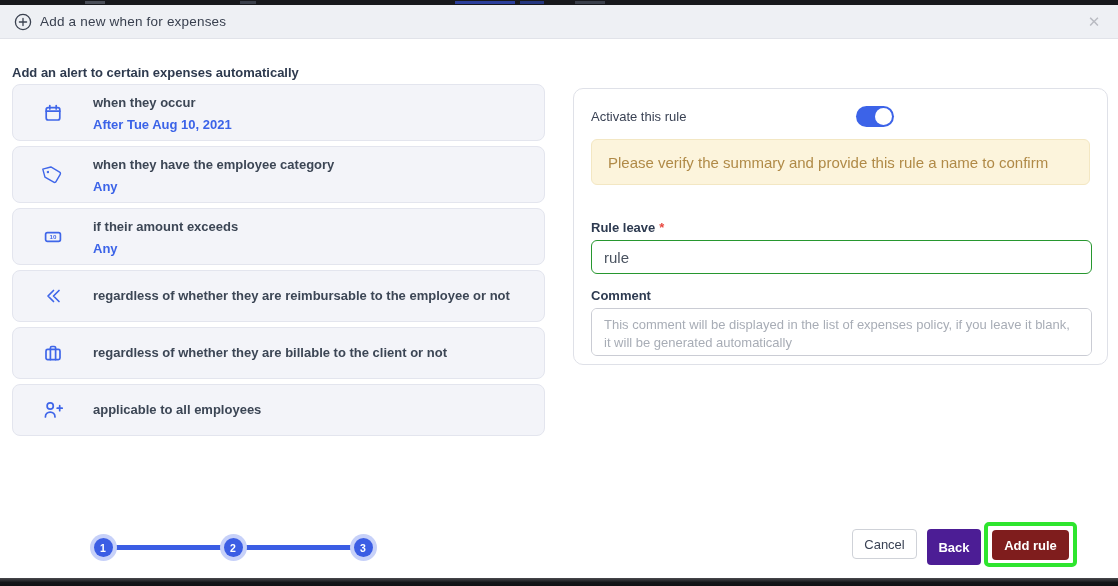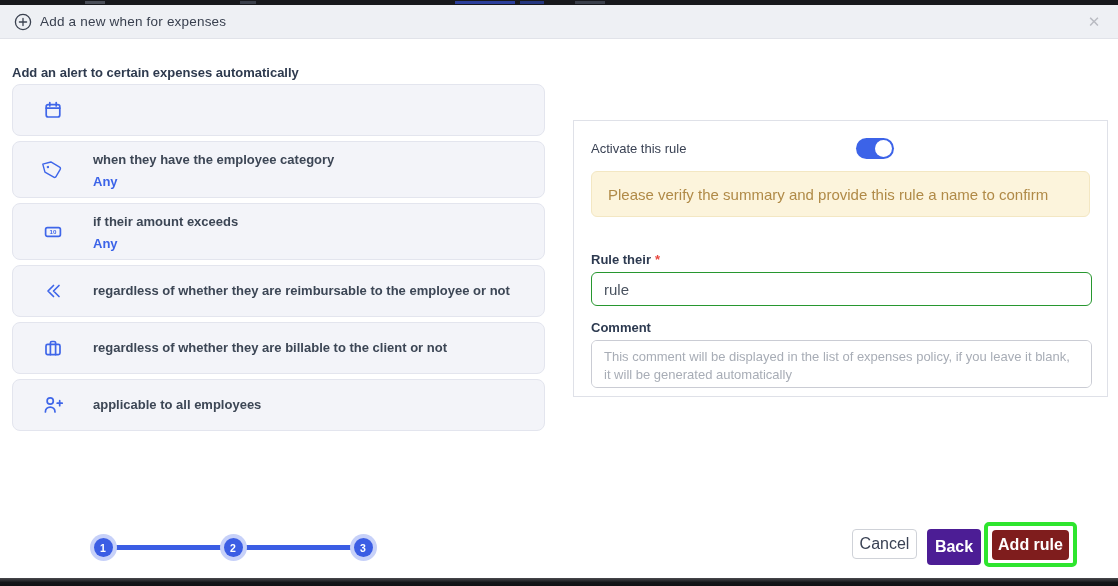--- a/index.html
+++ b/index.html
@@ -34,21 +34,21 @@
   }
   .card-icon { width:80px; display:flex; justify-content:center; flex:none; }
   .card-icon svg { display:block; }
   .card-text { width:446px; }
   .card-title { font-size:13px; font-weight:bold; color:#3c4655; line-height:1.55; }
   .card-value { font-size:13px; font-weight:bold; color:#3b63e8; margin-top:4px; }
 
   
   .panel {
     position:absolute; left:573px; top:88px; width:535px; height:277px;
-    border:1px solid #dfe1e8; border-radius:0; background:#fff; padding:17px;margin-top:32px;
+    border:1px solid #dfe1e8; border-radius:10px; background:#fff; padding:17px;
   }
   .activate-row { position:relative; height:21px; }
   .activate-label { font-size:13px; color:#3a4254; line-height:21px; }
   .toggle { position:absolute; left:265px; top:0; width:38px; height:21px; border-radius:11px;
     background:#3c63e8; cursor:pointer; }
   .toggle .knob { position:absolute; top:2px; right:2px; width:17px; height:17px; border-radius:50%; background:#fff; }
   .warning-box {
     margin-top:12px; height:46px; background:#fcf4dc; border:1px solid #f3e7c3; border-radius:6px;
     padding:14px 16px; font-size:15px; color:#b08a47;
   }
@@ -68,21 +68,21 @@
 
   
   .stepper { position:absolute; left:0; top:520px; width:420px; height:56px; }
   .connector { position:absolute; top:25px; height:5px; background:#3b5de4; border-radius:2px; z-index:1; }
   .halo { position:absolute; top:14px; width:27px; height:27px; border-radius:50%; background:#c7d1f9;
     display:flex; align-items:center; justify-content:center; z-index:2; cursor:pointer; }
   .step-circle { width:19px; height:19px; border-radius:50%; background:#3b5de4; color:#fff;
     font-size:10.5px; font-weight:bold; display:flex; align-items:center; justify-content:center; }
 
   
-  .btn { position:absolute; border-radius:4px; font-size:16px; cursor:pointer;
+  .btn { position:absolute; border-radius:4px; font-size:13px; cursor:pointer;
     font-family:"Liberation Sans", sans-serif; display:flex; align-items:center; justify-content:center; }
   .btn-cancel { left:852px; top:529px; width:65px; height:30px; background:#fff; border:1px solid #cfd2d8; color:#3a4254; }
   .btn-back   { left:927px; top:529px; width:54px; height:36px; background:#4c1d95; border:0; color:#fff; font-weight:bold; }
   .btn-add    { left:992px; top:530px; width:77px; height:30px; background:#7f1d1d; border:0; color:#fff; font-weight:bold; }
   .target-highlight { position:absolute; left:984px; top:522px; width:93px; height:45px;
     border:4px solid #2ee52e; border-radius:5px; pointer-events:none; z-index:4; }
 </style>
 </head>
 <body>
 
@@ -108,20 +108,24 @@
 
 <div class="left-heading">Add an alert to certain expenses automatically</div>
 <div class="cards" id="cards">
     <div class="card">
       <div class="card-icon">
         <svg width="20" height="20" viewBox="0 0 20 20" fill="none" stroke="#3f66e9" stroke-width="1.7" stroke-linecap="round" stroke-linejoin="round">
           <rect x="3.2" y="4.6" width="13.6" height="12.4" rx="2"></rect>
           <path d="M6.8 2.6v3.4M13.2 2.6v3.4M3.2 8.2h13.6"></path>
         </svg>
       </div>
+      <div class="card-text">
+        <div class="card-title">when they occur</div>
+        <div class="card-value">After Tue Aug 10, 2021</div>
+      </div>
     </div>
     <div class="card">
       <div class="card-icon">
         <svg width="20" height="20" viewBox="0 0 24 24" fill="none" stroke="#3f66e9" stroke-width="1.7" stroke-linecap="round" stroke-linejoin="round" transform="rotate(-15)">
           <path d="M20.59 13.41l-7.17 7.17a2 2 0 0 1-2.83 0L2 12V2h10l8.59 8.59a2 2 0 0 1 0 2.83z"></path>
           <circle cx="7" cy="7" r="0.6" fill="#3f66e9"></circle>
         </svg>
       </div>
       <div class="card-text">
         <div class="card-title">when they have the employee category</div>
@@ -177,21 +181,21 @@
 
 <div class="panel">
   <div class="activate-row">
     <span class="activate-label">Activate this rule</span>
     <div class="toggle">
         <div class="knob"></div>
       </div>
   </div>
   <div class="warning-box">Please verify the summary and provide this rule a name to confirm</div>
   <div class="field-label">
-    <span>Rule their</span><span class="req">*</span>
+    <span>Rule leave</span><span class="req">*</span>
   </div>
   <input class="rule-input" type="text" value="rule" style="">
   <div class="field-label second">Comment</div>
   <textarea class="comment-area" placeholder="This comment will be displayed in the list of expenses policy, if you leave it blank, it will be generated automatically" style=""></textarea>
 </div>
 
 <div class="stepper" id="stepper">
   <div class="connector" style="left:103px; width:130px;"></div>
   <div class="connector" style="left:233px; width:130px;"></div>
 <div class="halo" style="left: 89.5px;">

